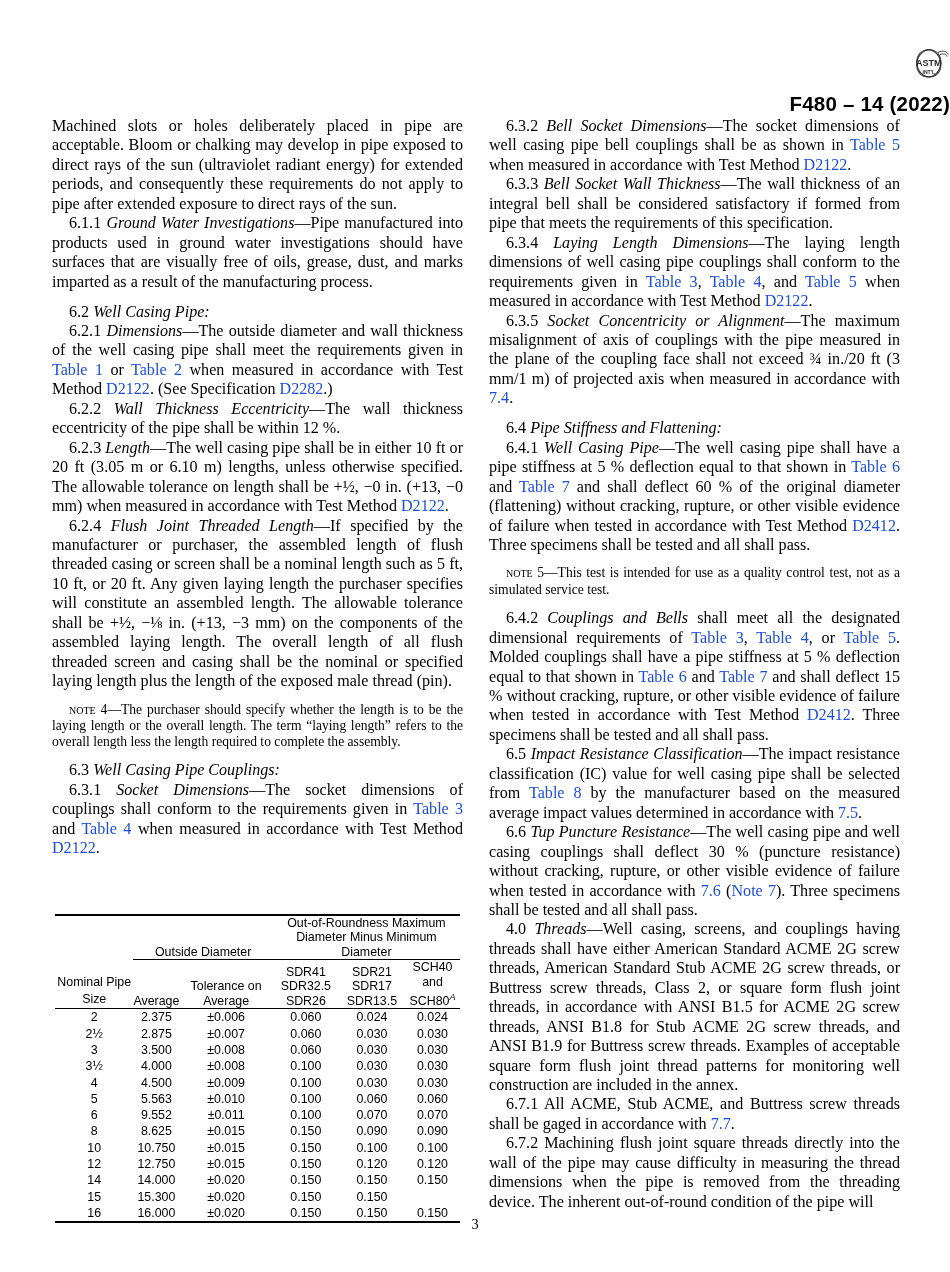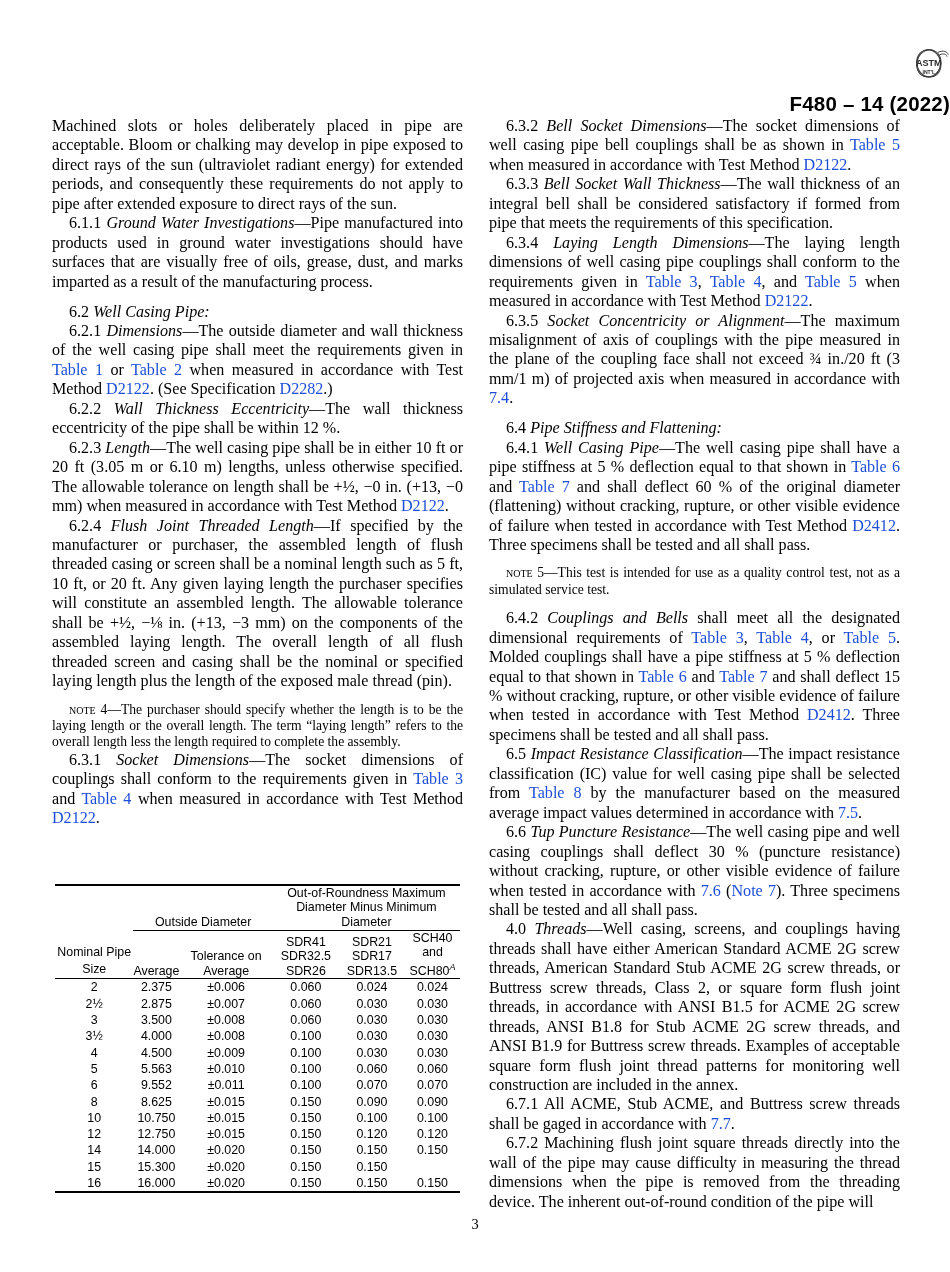--- a/index.html
+++ b/index.html
@@ -200,20 +200,24 @@
 
       <p class="indent">
         <span>6.2.4</span>
         <span class="it">Flush Joint Threaded Length</span><span>—If specified by the manufacturer or purchaser, the assembled length of flush threaded casing or screen shall be a nominal length such as 5 ft, 10 ft, or 20 ft. Any given laying length the purchaser specifies will constitute an assembled length. The allowable tolerance shall be +½, −⅛ in. (+13, −3 mm) on the components of the assembled laying length. The overall length of all flush threaded screen and casing shall be the nominal or specified laying length plus the length of the exposed male thread (pin).</span>
       </p>
 
       <p class="note">
         <span class="note-label">Note</span><span> 4</span><span>—The purchaser should specify whether the length is to be the laying length or the overall length. The term “laying length” refers to the overall length less the length required to complete the assembly.</span>
       </p>
 
+      <p class="indent gap">
+        <span>6.3</span>
+        <span class="it">Well Casing Pipe Couplings:</span>
+      </p>
 
       <p class="indent">
         <span>6.3.1</span>
         <span class="it">Socket Dimensions</span><span>—The socket dimensions of couplings shall conform to the requirements given in </span><a class="lk">Table 3</a><span> and </span><a class="lk">Table 4</a><span> when measured in accordance with Test Method </span><a class="lk">D2122</a><span>.</span>
       </p>
 
       <div class="table-block">
 
         <table class="t1">
           <tbody>

